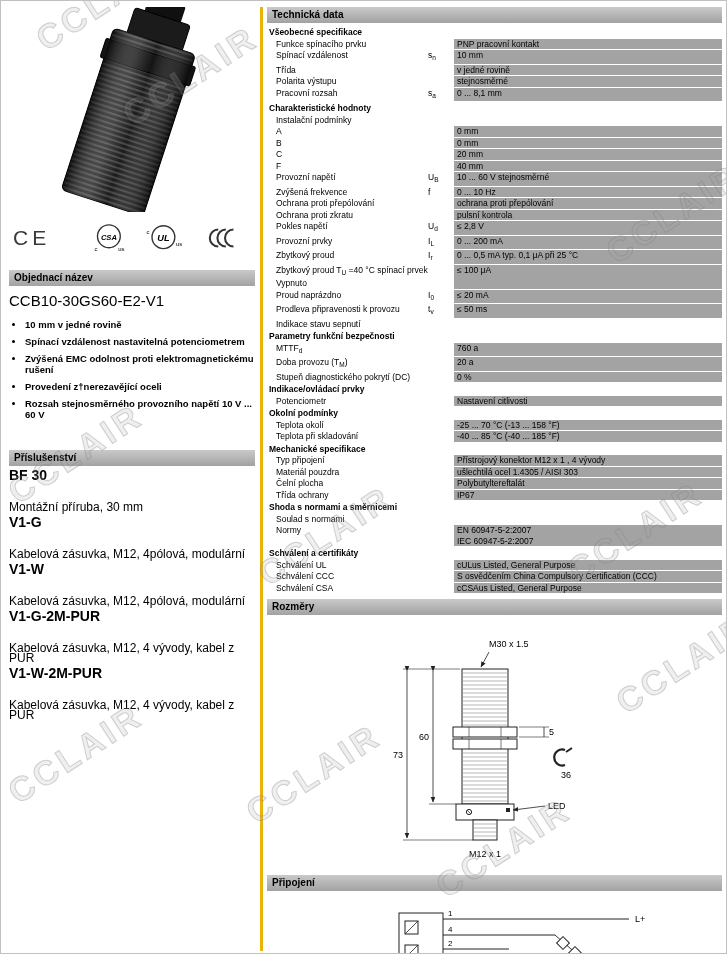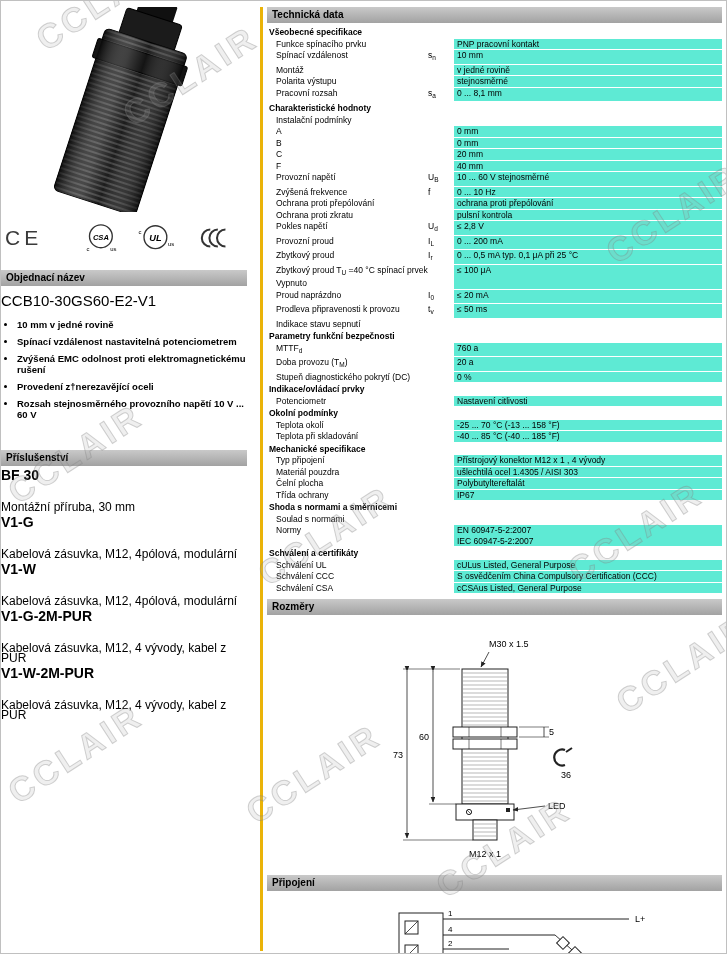--- a/index.html
+++ b/index.html
@@ -12,21 +12,21 @@
 
   
   .wm-layer{position:absolute;inset:0;z-index:6;pointer-events:none;}
   .wm{
     position:absolute;font-weight:bold;font-size:34px;letter-spacing:4px;
     color:rgba(165,165,165,0.18);-webkit-text-stroke:1px rgba(130,130,130,0.35);
     transform:rotate(-33deg);transform-origin:left top;white-space:nowrap;
   }
 
   
-  .left-col{position:absolute;left:0;top:6px;width:246px;}
+  .left-col{position:absolute;left:8px;top:6px;width:246px;}
   .right-col{
     position:absolute;left:259px;top:6px;width:462px;height:944px;
     border-left:3px solid #eab308;padding-left:4px;box-sizing:border-box;
   }
 
   
   .bar{
     background:linear-gradient(180deg,#c9c9c9,#a2a2a2);
     font-size:10px;font-weight:bold;color:#000;
     height:16px;line-height:16px;padding:0 5px;margin-bottom:4px;
@@ -45,21 +45,21 @@
   .acc-desc{font-size:12px;line-height:10px;margin-top:21px;}
 
   
   .tech-table{width:100%;margin-bottom:6px;}
   .trow{display:flex;margin-bottom:1px;font-size:8.5px;line-height:10.5px;}
   .trow .tlabel{flex:0 0 152px;padding-left:2px;}
   .trow .tlabel.indent{padding-left:9px;}
   .trow.section{margin-top:2px;}
   .trow.section .tlabel{flex:1 1 auto;font-weight:bold;}
   .trow .tsym{flex:0 0 26px;}
-  .trow .tval{flex:1 1 auto;background:#5eead4;padding:0 3px;}
+  .trow .tval{flex:1 1 auto;background:#a3a3a3;padding:0 3px;}
 
   
   .drawing{margin:4px 0 2px 10px;}
   .wiring{margin:8px 0 0 120px;}
   text{fill:#000;}
 </style>
 </head>
 <body>
 
 <div class="page">
@@ -172,21 +172,21 @@
           <div class="tlabel indent">Funkce spínacího prvku</div>
           <div class="tsym"></div>
           <div class="tval">PNP  pracovní kontakt</div>
         </div>
         <div class="trow data">
           <div class="tlabel indent">Spínací vzdálenost</div>
           <div class="tsym">s<sub>n</sub></div>
           <div class="tval">10 mm</div>
         </div>
         <div class="trow data">
-          <div class="tlabel indent">Montáž</div>
+          <div class="tlabel indent">Třída</div>
           <div class="tsym"></div>
           <div class="tval">v jedné rovině</div>
         </div>
         <div class="trow data">
           <div class="tlabel indent">Polarita výstupu</div>
           <div class="tsym"></div>
           <div class="tval">stejnosměrné</div>
         </div>
         <div class="trow data">
           <div class="tlabel indent">Pracovní rozsah</div>
@@ -238,21 +238,21 @@
           <div class="tlabel indent">Ochrana proti zkratu</div>
           <div class="tsym"></div>
           <div class="tval">pulsní kontrola</div>
         </div>
         <div class="trow data">
           <div class="tlabel indent">Pokles napětí</div>
           <div class="tsym">U<sub>d</sub></div>
           <div class="tval">≤ 2,8 V</div>
         </div>
         <div class="trow data">
-          <div class="tlabel indent">Provozní proud</div>
+          <div class="tlabel indent">Provozní prvky</div>
           <div class="tsym">I<sub>L</sub></div>
           <div class="tval">0 ... 200 mA</div>
         </div>
         <div class="trow data">
           <div class="tlabel indent">Zbytkový proud</div>
           <div class="tsym">I<sub>r</sub></div>
           <div class="tval">0 ... 0,5 mA typ. 0,1 μA při 25 °C</div>
         </div>
         <div class="trow data">
           <div class="tlabel indent">Zbytkový proud T<sub>U</sub> =40 °C spínací prvek<br>Vypnuto</div>

